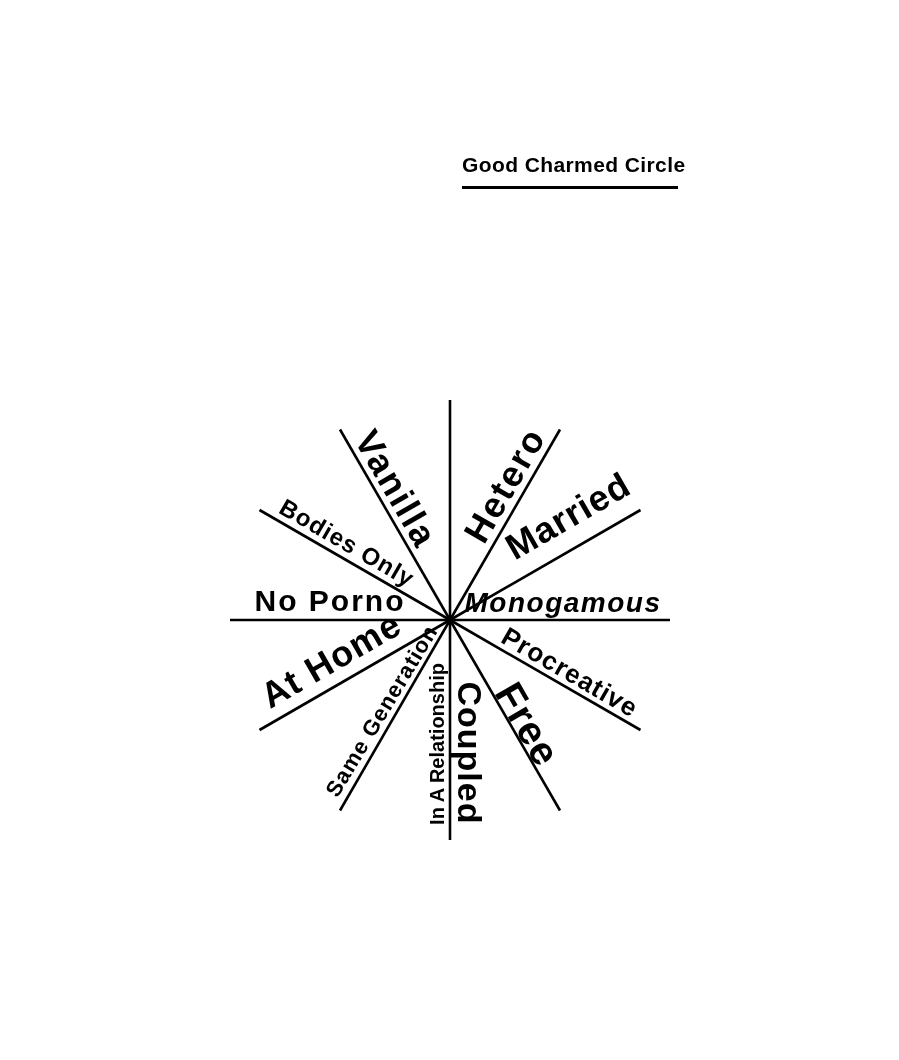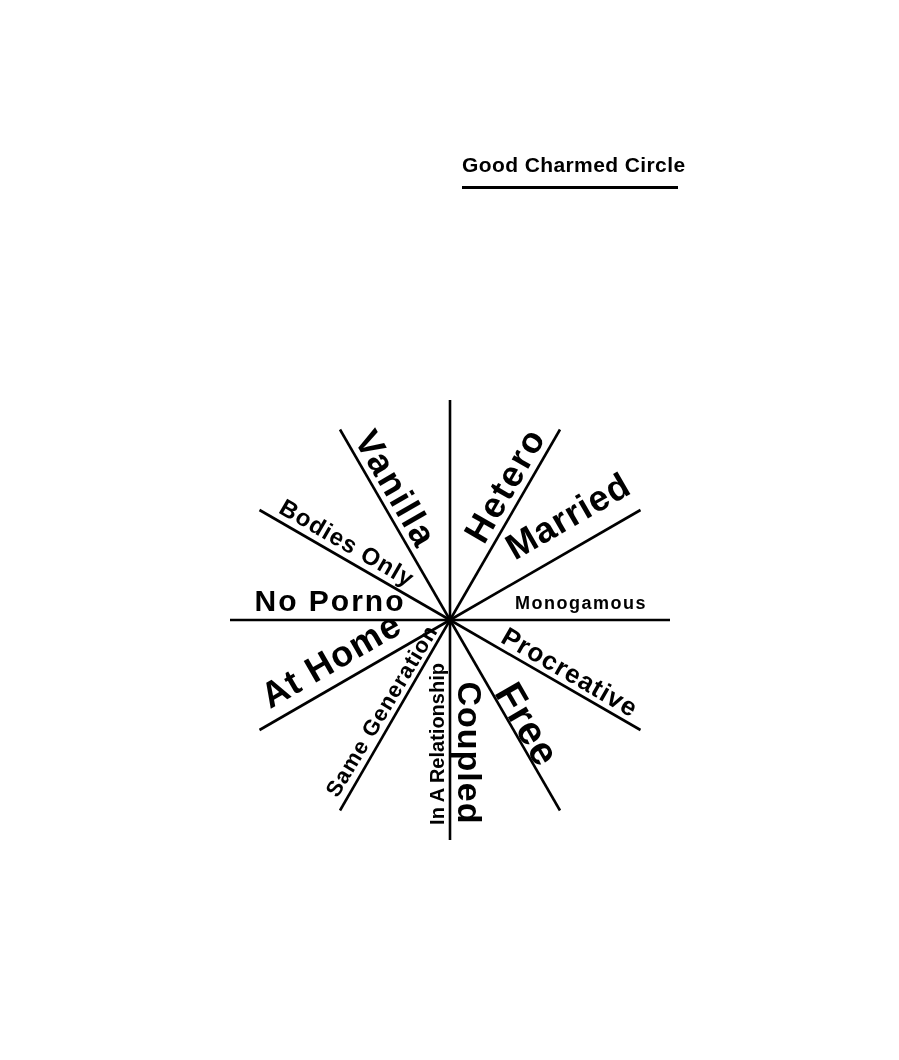--- a/index.html
+++ b/index.html
@@ -67,21 +67,21 @@
     <line x1="450" y1="620" x2="560" y2="810.5"></line>
     <line x1="450" y1="620" x2="640.5" y2="730"></line>
   </svg>
 
   <div class="lbl" style="left:396px; top:489px; font-size:36px; letter-spacing:2px; transform:translate(-50%,-50%) rotate(60deg);">Vanilla</div>
 
   <div class="lbl" style="left:505px; top:485px; font-size:36px; letter-spacing:2px; transform:translate(-50%,-50%) rotate(-60deg);">Hetero</div>
 
   <div class="lbl" style="left:568px; top:516px; font-size:36px; letter-spacing:1px; transform:translate(-50%,-50%) rotate(-30deg);">Married</div>
 
-  <div class="lbl" style="left:581px; top:603px; font-size:18px; letter-spacing:1.5px; transform:translate(-50%,-50%);">Monogamous</div>
+  <div class="lbl" style="left:563px; top:603px; font-size:28px; letter-spacing:1.5px; transform:translate(-50%,-50%);font-style:italic;">Monogamous</div>
 
   <div class="lbl" style="left:570px; top:672px; font-size:26px; letter-spacing:1px; transform:translate(-50%,-50%) rotate(30deg);">Procreative</div>
 
   <div class="lbl" style="left:528px; top:724px; font-size:40px; letter-spacing:1px; transform:translate(-50%,-50%) rotate(60deg);">Free</div>
 
   <div class="lbl" style="left:470px; top:753px; font-size:34px; letter-spacing:1px; transform:translate(-50%,-50%) rotate(90deg);">Coupled</div>
 
   <div class="lbl" style="left:437px; top:744px; font-size:20px; letter-spacing:0px; transform:translate(-50%,-50%) rotate(-90deg);">In A Relationship</div>
 
   <div class="lbl" style="left:382px; top:711px; font-size:22px; letter-spacing:1px; transform:translate(-50%,-50%) rotate(-59deg);">Same Generation</div>

